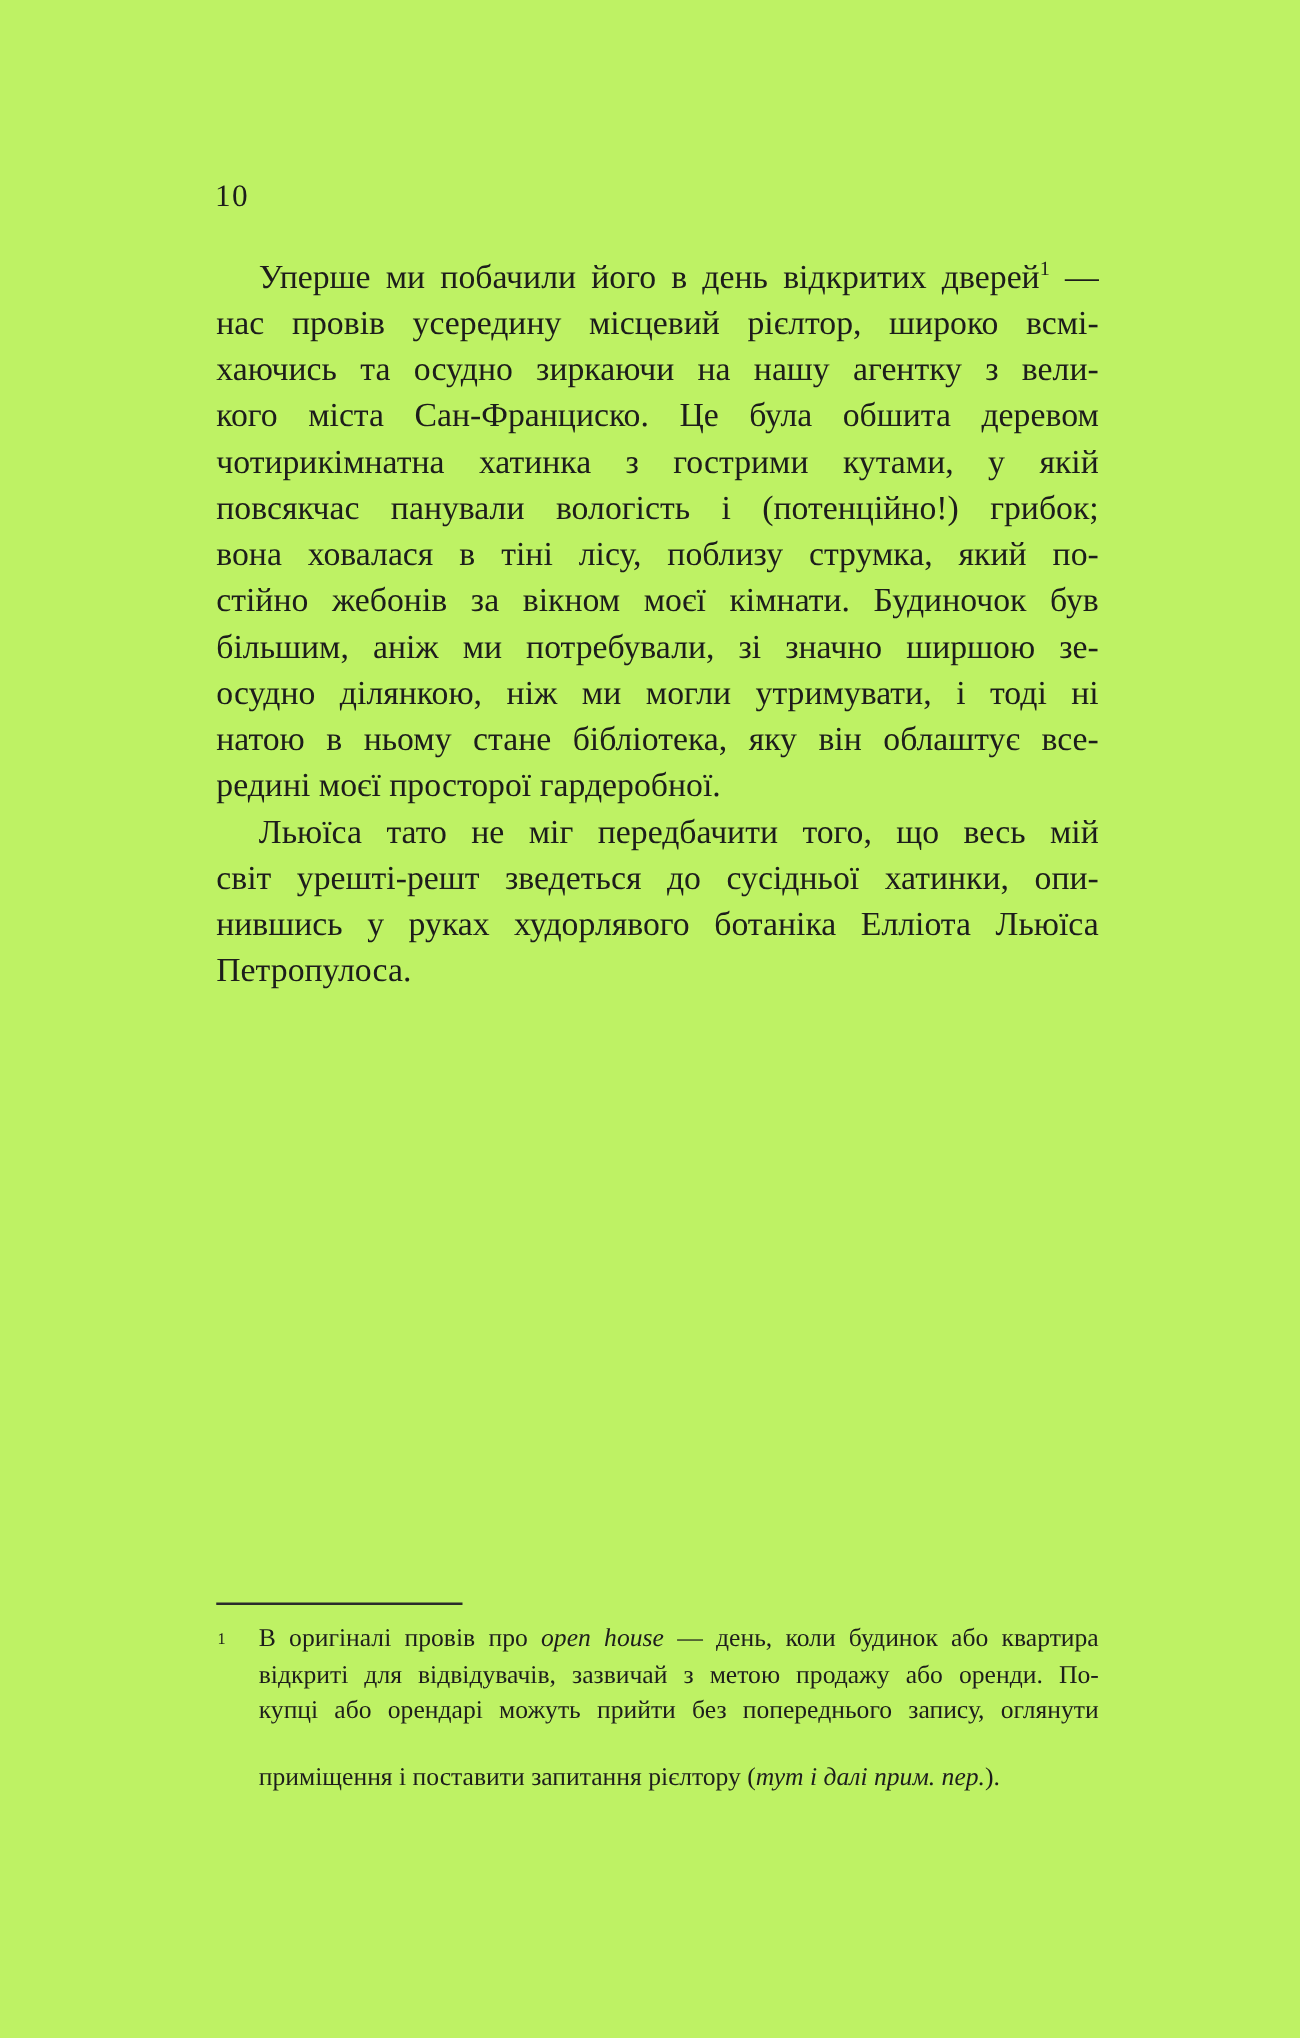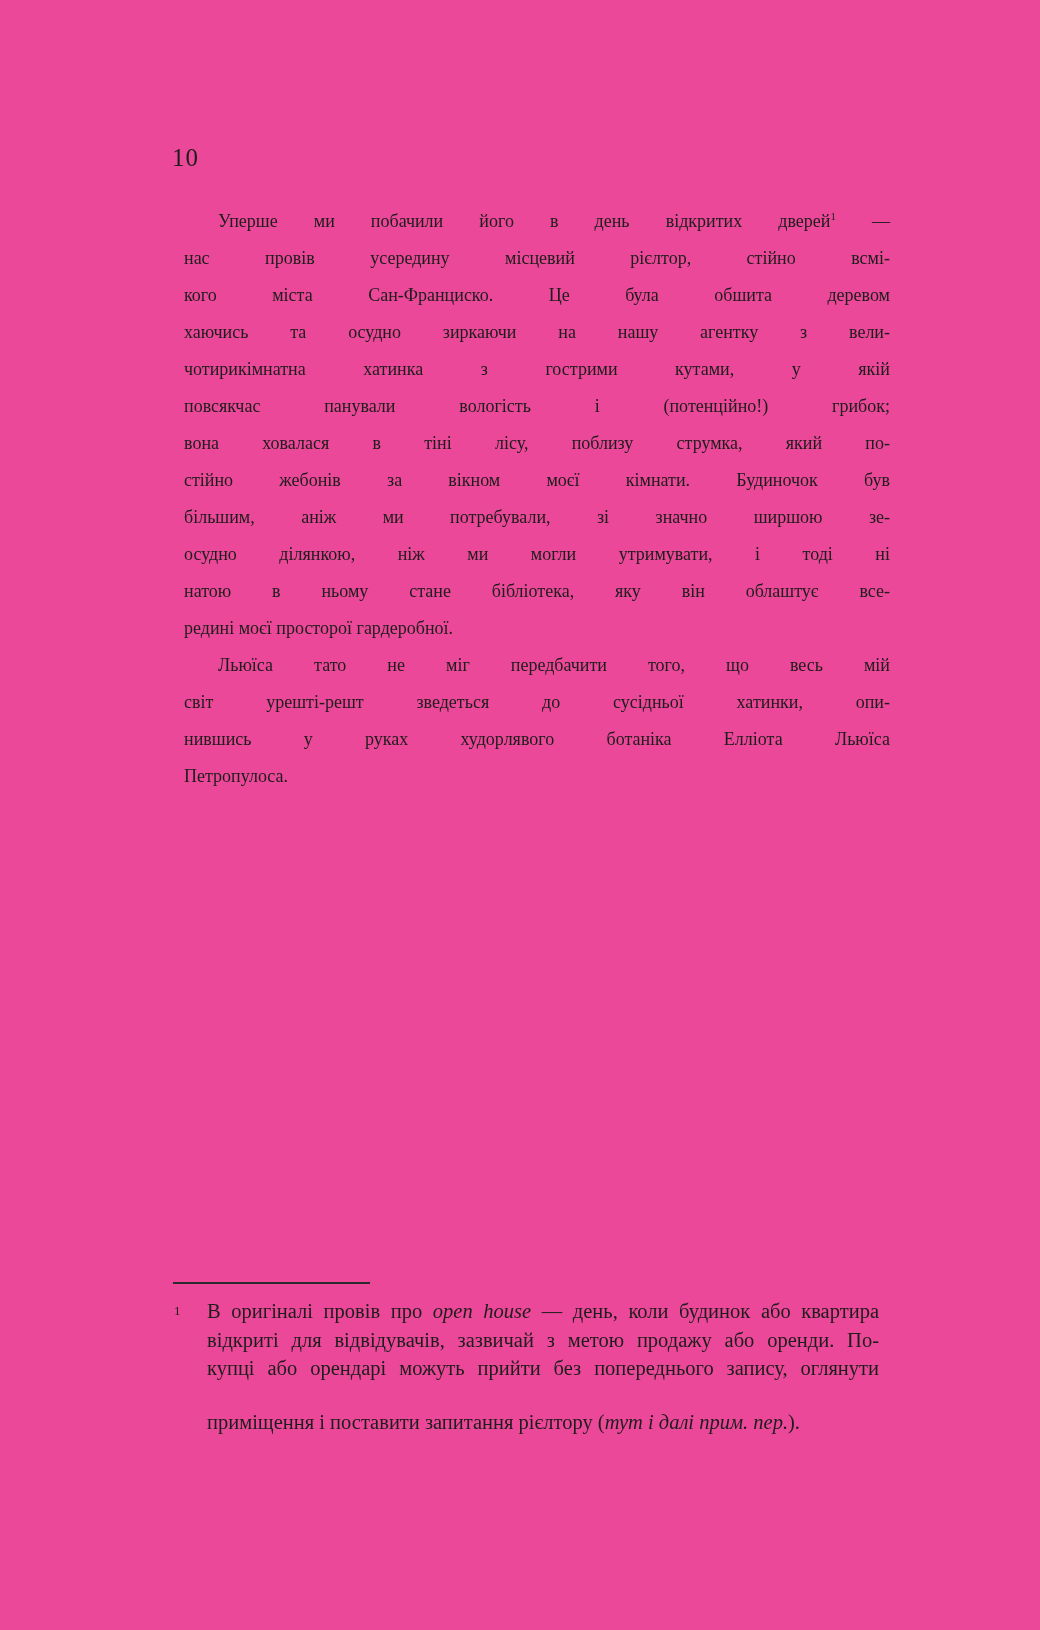--- a/index.html
+++ b/index.html
@@ -1,38 +1,38 @@
 <!DOCTYPE html>
 <html><head>
 <meta charset="utf-8">
 <style>
   * { margin: 0; padding: 0; box-sizing: border-box; }
   html, body { background: #ffffff; }
   .page {
     position: relative;
     width: 1040px;
     height: 1630px;
-    background: #ec4899;
+    background: #bef264;
     color: #1d1d1b;
     font-family: "Liberation Serif", "DejaVu Serif", serif;
     overflow: hidden;
   }
   .page-number {
     position: absolute;
     top: 144px;
     left: 172px;
     font-size: 25px;
     letter-spacing: 1px;
   }
   .body-text {
     position: absolute;
     top: 203px;
-    left: 184px;
+    left: 173px;
     width: 706px;
-    font-size: 18px;
+    font-size: 27px;
     line-height: 37px;
   }
   .line {
     text-align: justify;
     text-align-last: justify;
   }
   .line.last { text-align-last: left; }
   .line.indent { text-indent: 34px; }
   sup.sup {
     font-size: 60%;
@@ -65,23 +65,23 @@
   i { }
 </style>
 </head>
 <body>
 
 <div class="page">
   <div class="page-number">10</div>
 
   <div class="body-text" id="body-text">
       <div class="line indent"><span>Уперше ми побачили його в день відкритих дверей</span><sup class="sup">1</sup><span> —</span></div>
-      <div class="line"><span>нас провів усередину місцевий рієлтор, стійно всмі-</span></div>
+      <div class="line"><span>нас провів усередину місцевий рієлтор, широко всмі-</span></div>
+      <div class="line"><span>хаючись та осудно зиркаючи на нашу агентку з вели-</span></div>
       <div class="line"><span>кого міста Сан-Франциско. Це була обшита деревом</span></div>
-      <div class="line"><span>хаючись та осудно зиркаючи на нашу агентку з вели-</span></div>
       <div class="line"><span>чотирикімнатна хатинка з гострими кутами, у якій</span></div>
       <div class="line"><span>повсякчас панували вологість і (потенційно!) грибок;</span></div>
       <div class="line"><span>вона ховалася в тіні лісу, поблизу струмка, який по-</span></div>
       <div class="line"><span>стійно жебонів за вікном моєї кімнати. Будиночок був</span></div>
       <div class="line"><span>більшим, аніж ми потребували, зі значно ширшою зе-</span></div>
       <div class="line"><span>осудно ділянкою, ніж ми могли утримувати, і тоді ні</span></div>
       <div class="line"><span>натою в ньому стане бібліотека, яку він облаштує все-</span></div>
       <div class="line last"><span>редині моєї просторої гардеробної.</span></div>
       <div class="line indent"><span>Льюїса тато не міг передбачити того, що весь мій</span></div>
       <div class="line"><span>світ урешті-решт зведеться до сусідньої хатинки, опи-</span></div>

